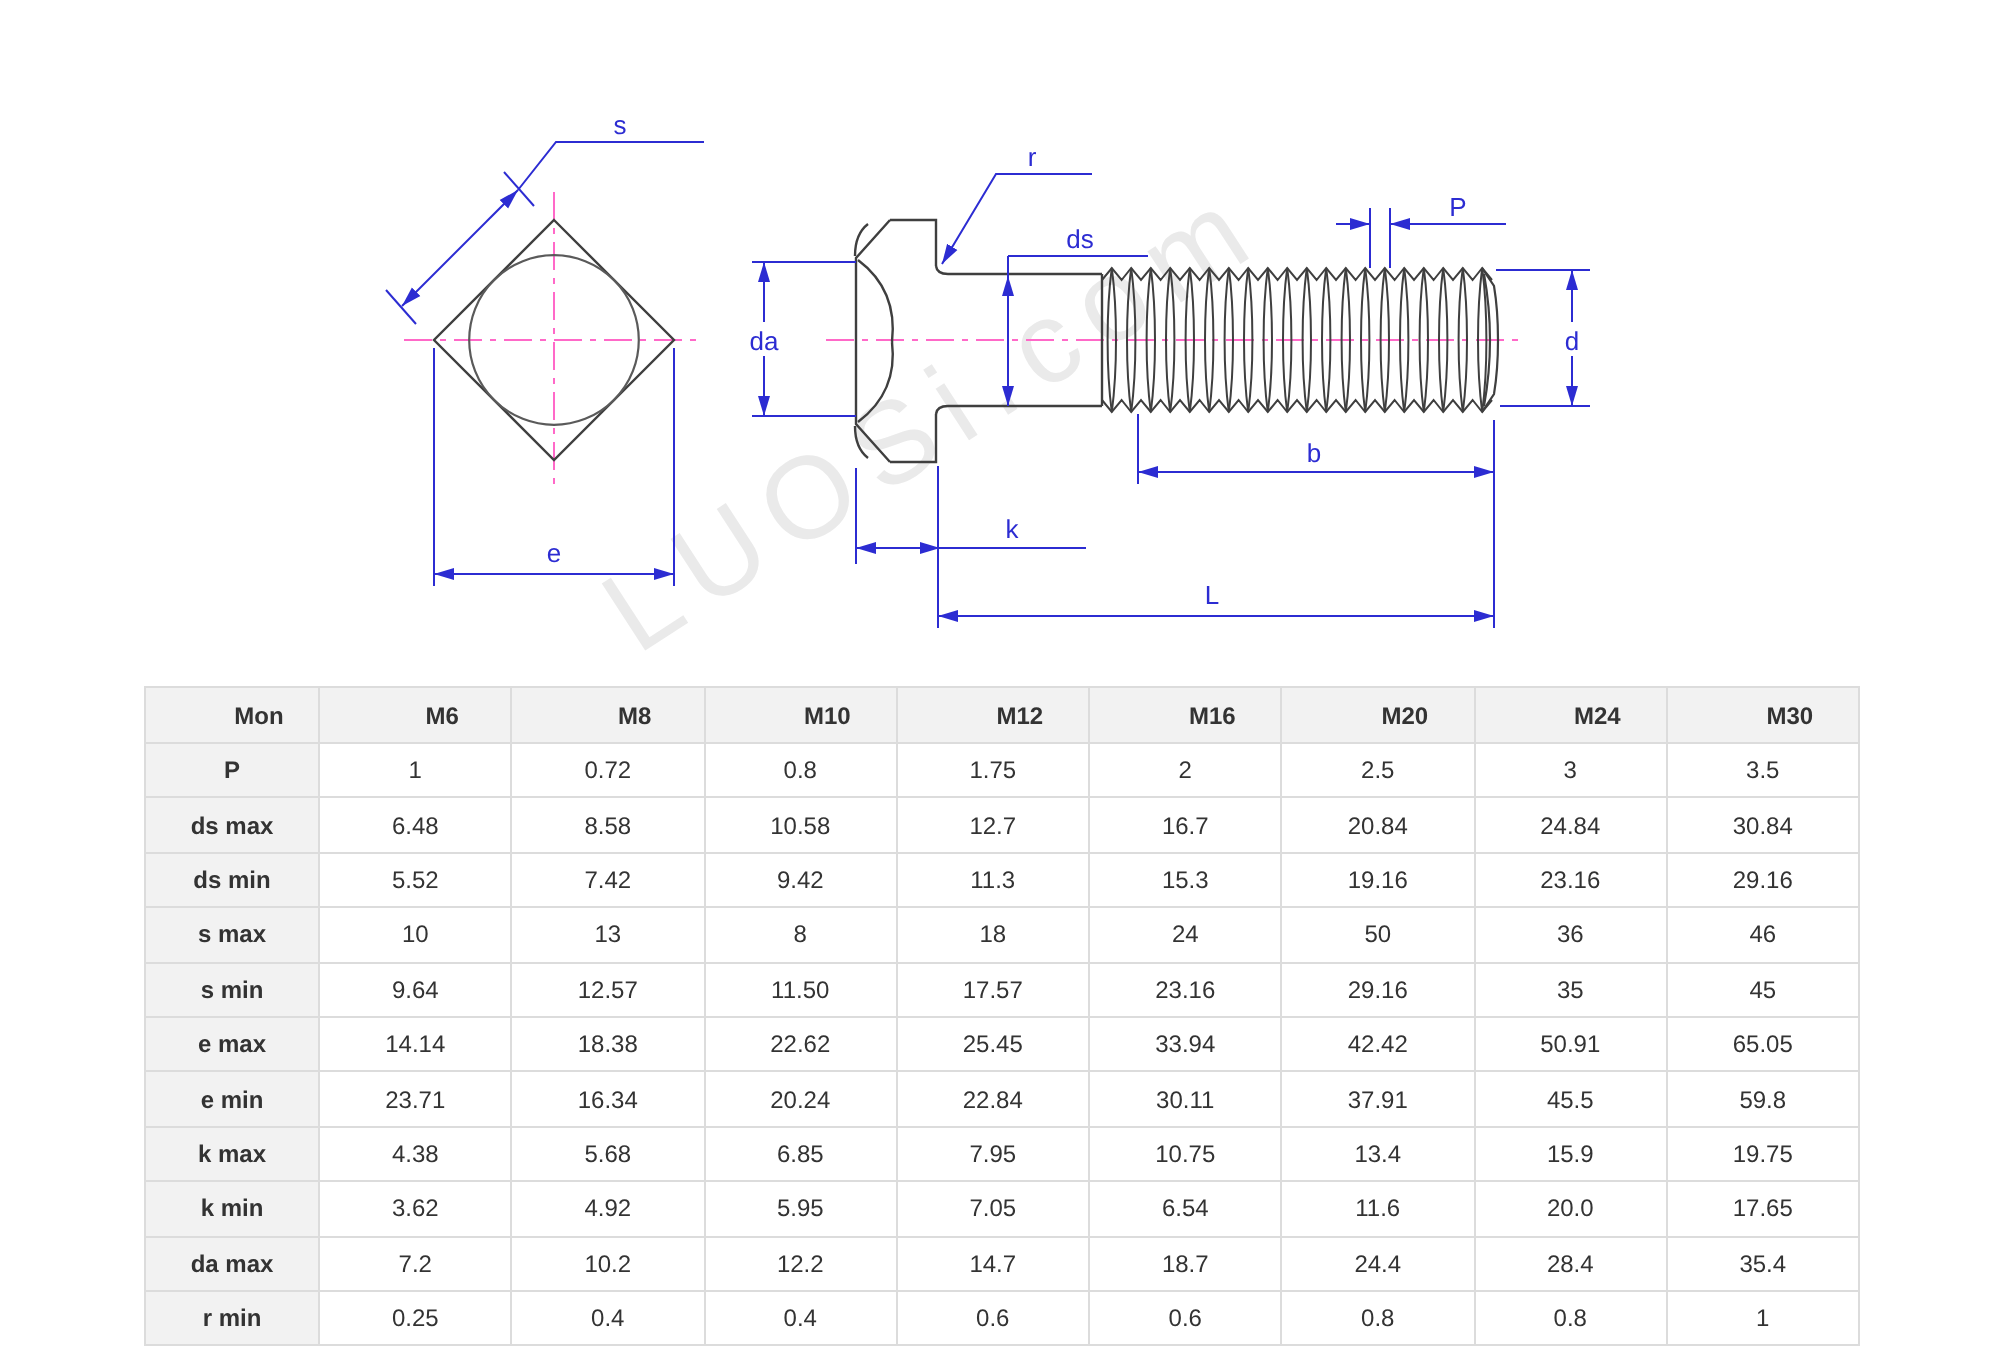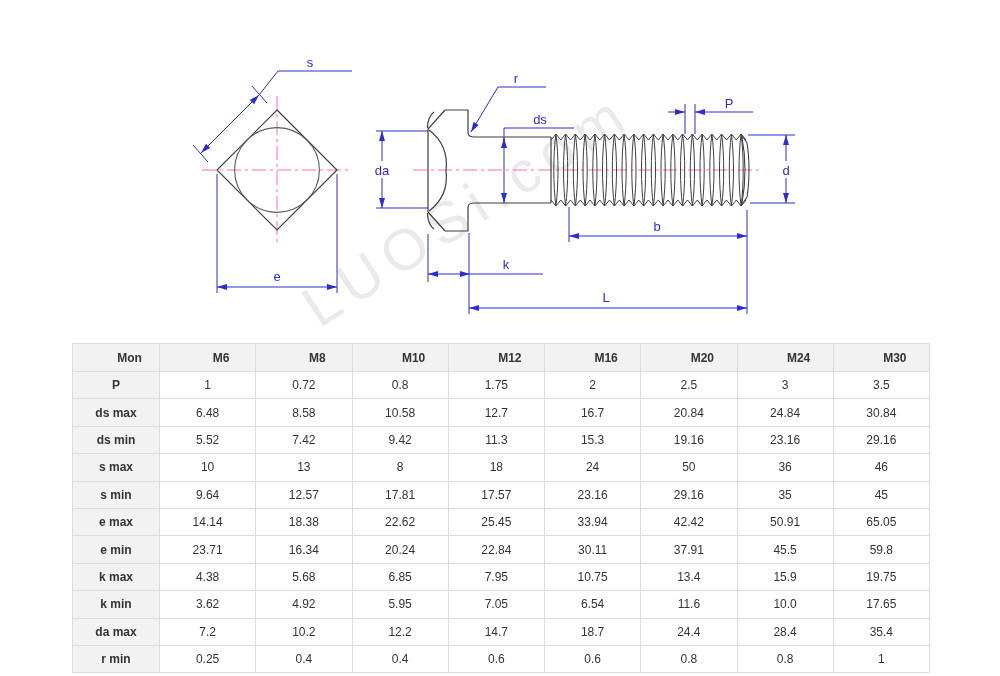--- a/index.html
+++ b/index.html
@@ -243,21 +243,21 @@
           <td>18</td>
           <td>24</td>
           <td>50</td>
           <td>36</td>
           <td>46</td>
         </tr>
         <tr>
           <th>s min</th>
           <td>9.64</td>
           <td>12.57</td>
-          <td>17.81</td>
+          <td>11.50</td>
           <td>17.57</td>
           <td>23.16</td>
           <td>29.16</td>
           <td>35</td>
           <td>45</td>
         </tr>
         <tr>
           <th>e max</th>
           <td>14.14</td>
           <td>18.38</td>
@@ -291,21 +291,21 @@
           <td>19.75</td>
         </tr>
         <tr>
           <th>k min</th>
           <td>3.62</td>
           <td>4.92</td>
           <td>5.95</td>
           <td>7.05</td>
           <td>6.54</td>
           <td>11.6</td>
-          <td>10.0</td>
+          <td>20.0</td>
           <td>17.65</td>
         </tr>
         <tr>
           <th>da max</th>
           <td>7.2</td>
           <td>10.2</td>
           <td>12.2</td>
           <td>14.7</td>
           <td>18.7</td>
           <td>24.4</td>

